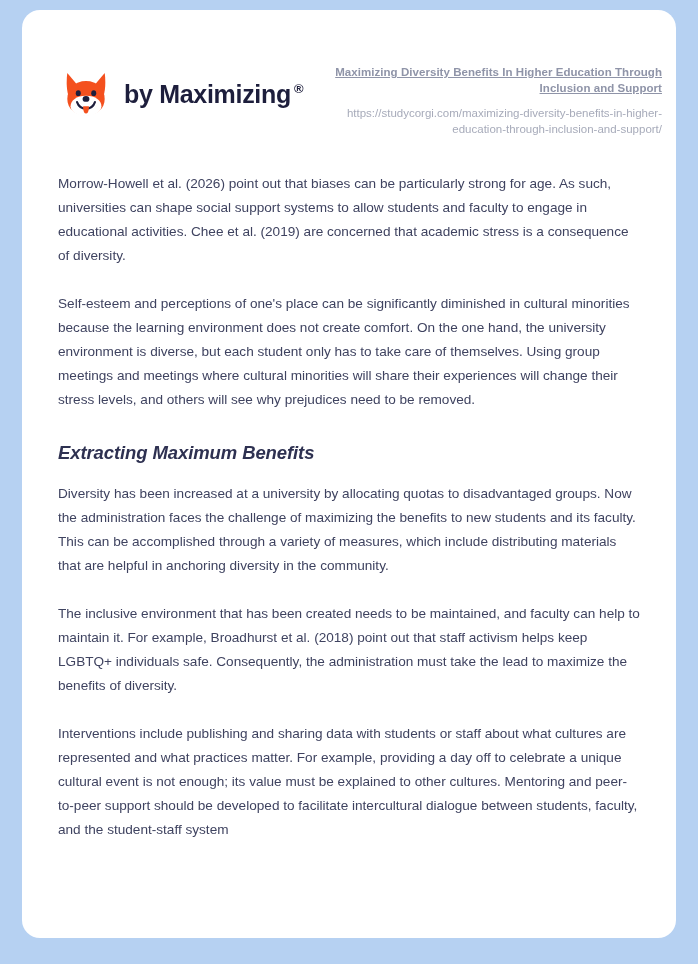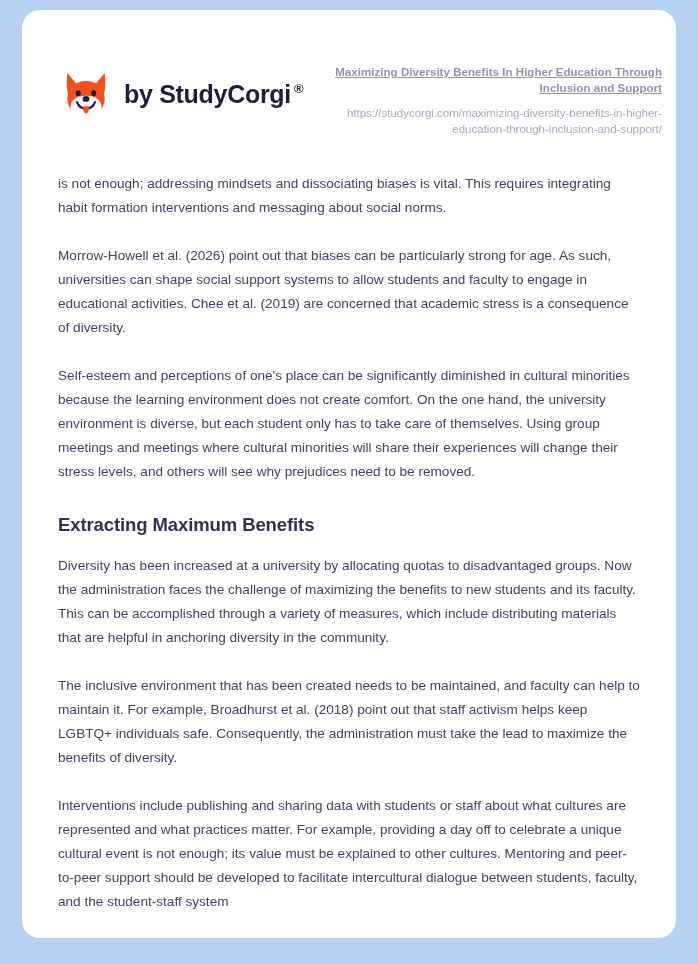--- a/index.html
+++ b/index.html
@@ -104,20 +104,21 @@
     color: #3f4360;
     margin: 0 0 24px 0;
   }
 
   .doc-heading {
     font-size: 18.5px;
     font-weight: bold;
     color: #2e3151;
     margin: 30px 0 18px 0;
     letter-spacing: -0.1px;
+    font-style: italic;
   }
 </style>
 </head>
 <body>
 
 <div class="page-card">
 
   <div class="doc-header">
 
     <div class="brand">
@@ -134,32 +135,31 @@
           <ellipse cx="22.5" cy="31" rx="3.1" ry="3.6" fill="#1d1e3c"></ellipse>
           <ellipse cx="41.5" cy="31" rx="3.1" ry="3.6" fill="#1d1e3c"></ellipse>
 
           <ellipse cx="32" cy="38" rx="4.2" ry="3.6" fill="#1d1e3c"></ellipse>
 
           <path d="M21 42 C23 48 27 50 32 50 C37 50 41 48 43 42" fill="none" stroke="#1d1e3c" stroke-width="2.6" stroke-linecap="round"></path>
 
           <path d="M28.5 47 C28.5 47 28 56 32 56 C36 56 35.5 47 35.5 47 Z" fill="#f4501e"></path>
         </svg>
       </span>
-      <span class="brand-wordmark"><span>by StudyCorgi</span><sup class="brand-reg">®</sup></span>
+      <span class="brand-wordmark"><span>by Maximizing</span><sup class="brand-reg">®</sup></span>
     </div>
 
     <div class="header-meta">
       <div class="header-title">Maximizing Diversity Benefits In Higher Education Through Inclusion and Support</div>
       <div class="header-url">https://studycorgi.com/maximizing-diversity-benefits-in-higher-education-through-inclusion-and-support/</div>
     </div>
 
   </div>
 
   <div class="doc-body">
-      <p class="doc-paragraph">is not enough; addressing mindsets and dissociating biases is vital. This requires integrating habit formation interventions and messaging about social norms.</p>
       <p class="doc-paragraph">Morrow-Howell et al. (2026) point out that biases can be particularly strong for age. As such, universities can shape social support systems to allow students and faculty to engage in educational activities. Chee et al. (2019) are concerned that academic stress is a consequence of diversity.</p>
       <p class="doc-paragraph">Self-esteem and perceptions of one's place can be significantly diminished in cultural minorities because the learning environment does not create comfort. On the one hand, the university environment is diverse, but each student only has to take care of themselves. Using group meetings and meetings where cultural minorities will share their experiences will change their stress levels, and others will see why prejudices need to be removed.</p>
       <h2 class="doc-heading">Extracting Maximum Benefits</h2>
       <p class="doc-paragraph">Diversity has been increased at a university by allocating quotas to disadvantaged groups. Now the administration faces the challenge of maximizing the benefits to new students and its faculty. This can be accomplished through a variety of measures, which include distributing materials that are helpful in anchoring diversity in the community.</p>
       <p class="doc-paragraph">The inclusive environment that has been created needs to be maintained, and faculty can help to maintain it. For example, Broadhurst et al. (2018) point out that staff activism helps keep LGBTQ+ individuals safe. Consequently, the administration must take the lead to maximize the benefits of diversity.</p>
       <p class="doc-paragraph">Interventions include publishing and sharing data with students or staff about what cultures are represented and what practices matter. For example, providing a day off to celebrate a unique cultural event is not enough; its value must be explained to other cultures. Mentoring and peer-to-peer support should be developed to facilitate intercultural dialogue between students, faculty, and the student-staff system</p>
     </div>
 
 </div>
 

